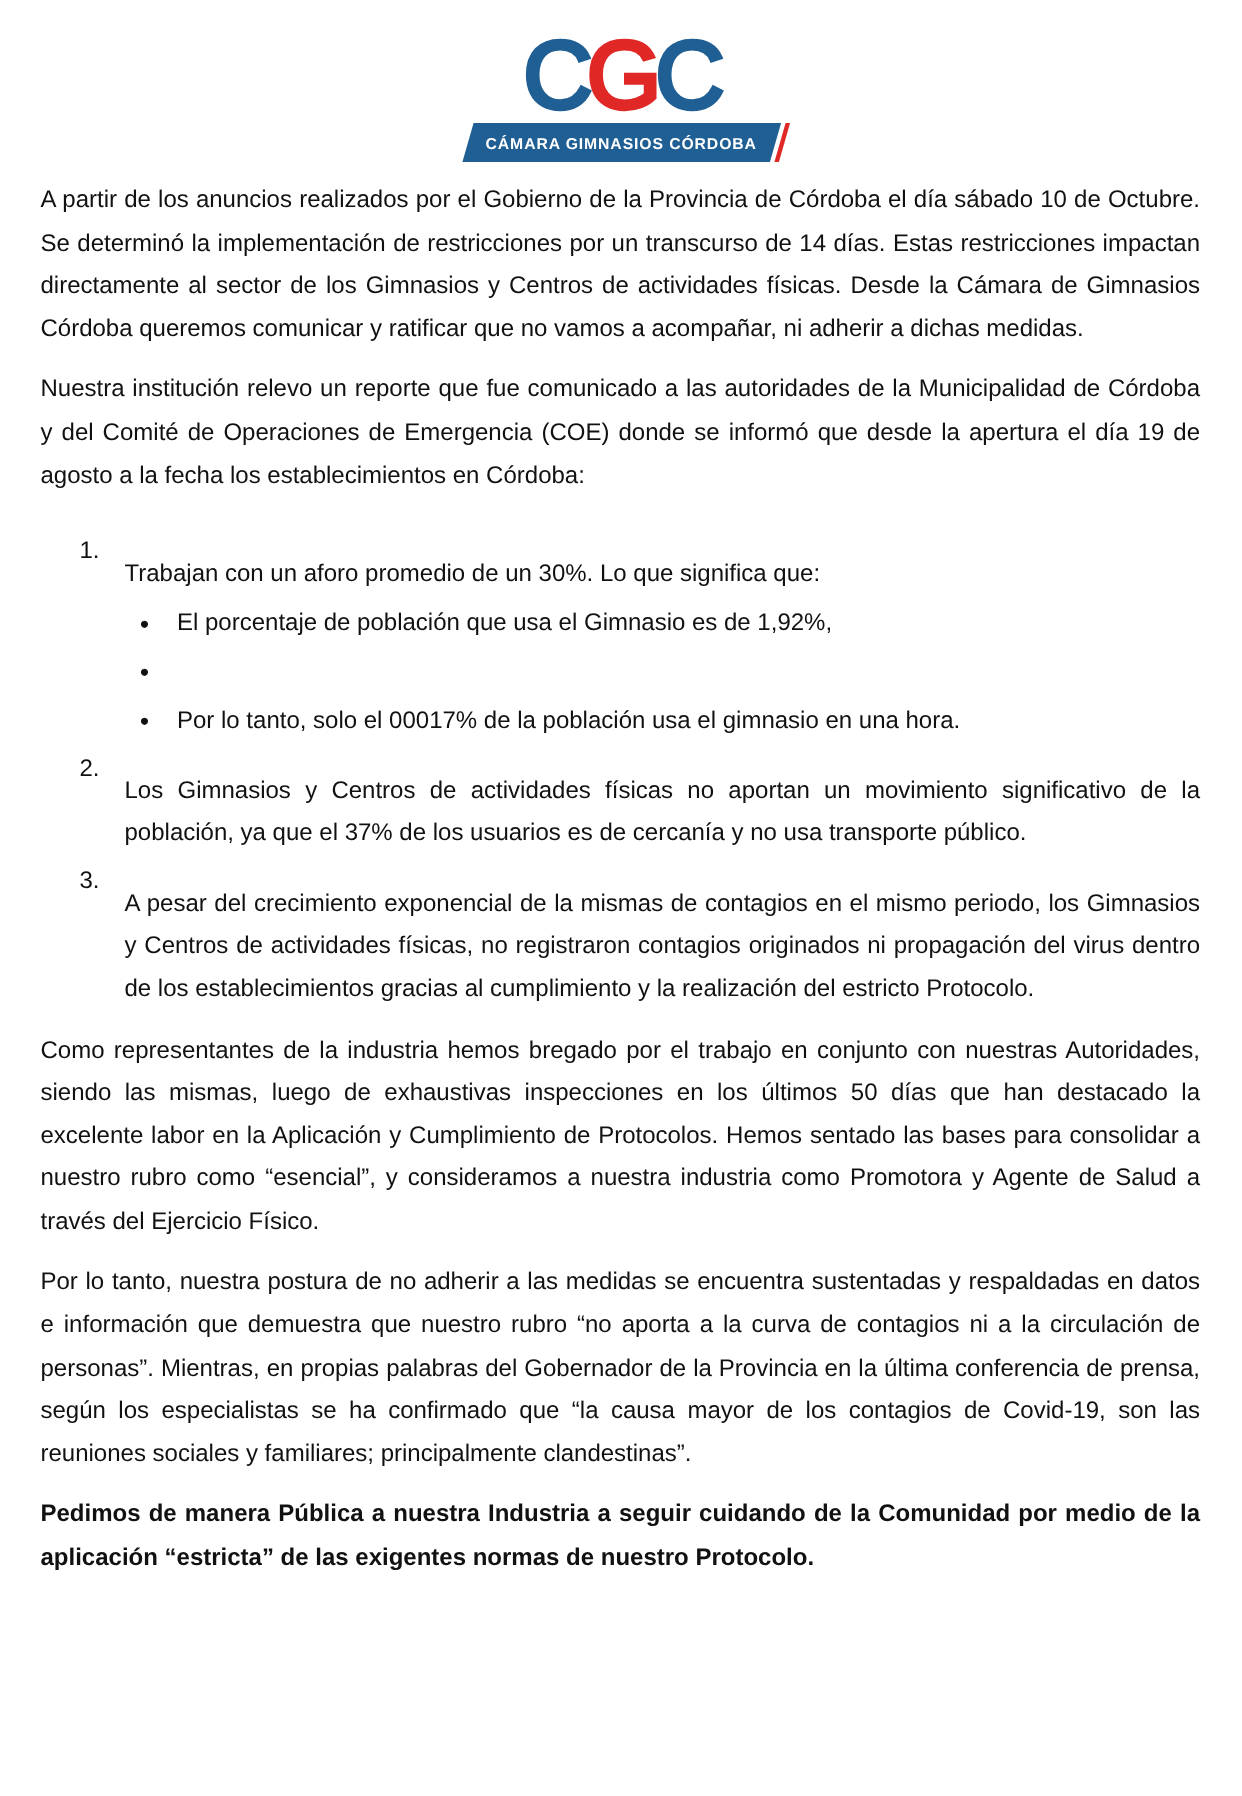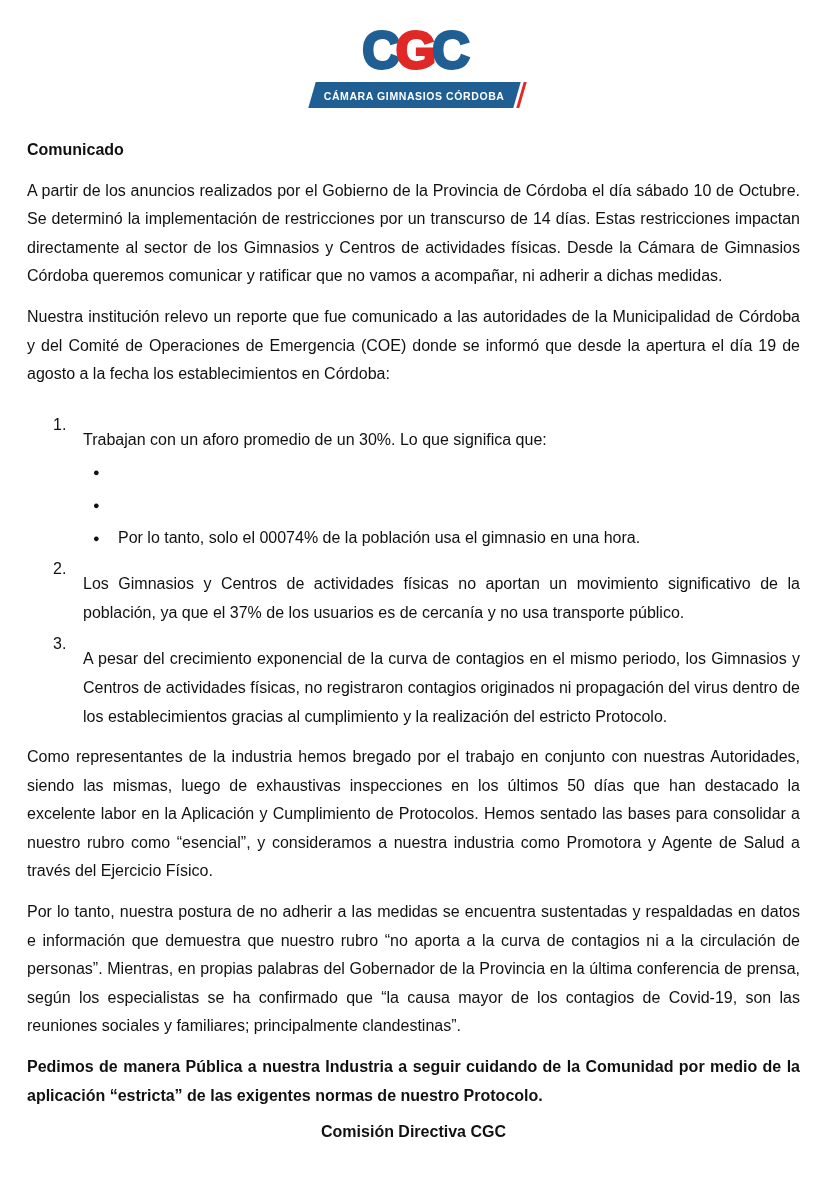--- a/index.html
+++ b/index.html
@@ -19,22 +19,22 @@
     width: 828px;
     height: 1197px;
     background: #ffffff;
   }
   
   .logo-wrap {
     padding-top: 20px;
     text-align: center;
   }
   .logo-letters {
-    font-size: 52px;
-    font-weight: bold;
+    font-size: 64px;
+    font-weight: normal;
     line-height: 60px;
     letter-spacing: -4px;
     display: inline-block;
   }
   .logo-letters .blue { color: #1f5f94; -webkit-text-stroke: 3px #1f5f94; }
   .logo-letters .red  { color: #e02826; -webkit-text-stroke: 3px #e02826; }
   .logo-banner-row {
     margin-top: 2px;
     text-align: center;
   }
@@ -115,60 +115,59 @@
     <div class="logo-banner-row">
       <div class="logo-banner">
         <span class="banner-text">CÁMARA GIMNASIOS CÓRDOBA</span>
         <span class="banner-accent"></span>
       </div>
     </div>
   </div>
 
   <div class="content">
 
-    <div class="doc-title">Comunicado</div>
 
     <div class="para">A partir de los anuncios realizados por el Gobierno de la Provincia de Córdoba el día sábado 10 de Octubre. Se determinó la implementación de restricciones por un transcurso de 14 días. Estas restricciones impactan directamente al sector de los Gimnasios y Centros de actividades físicas.  Desde la Cámara de Gimnasios Córdoba queremos comunicar y ratificar que no vamos a acompañar, ni adherir a dichas medidas.</div>
 
     <div class="para">Nuestra institución relevo un reporte que fue comunicado a las autoridades de la Municipalidad de Córdoba y del Comité de Operaciones de Emergencia (COE)  donde se informó que desde la  apertura el día 19 de agosto a la fecha los establecimientos en Córdoba:</div>
 
     <div class="num-list">
 
       <div class="num-item">
         <span class="marker">1.</span>
         <span class="item-text">Trabajan con un aforo promedio de un 30%. Lo que significa que:</span>
       </div>
       <div class="sub-list">
         <div class="sub-item">
           <span class="marker">●</span>
+          <span class="item-text">El porcentaje de población que usa el Gimnasio es de 1,92%,</span>
         </div>
         <div class="sub-item">
           <span class="marker">●</span>
         </div>
         <div class="sub-item">
           <span class="marker">●</span>
-          <span class="item-text">Por lo tanto, solo el 00074% de la población usa el gimnasio en una hora.</span>
+          <span class="item-text">Por lo tanto, solo el 00017% de la población usa el gimnasio en una hora.</span>
         </div>
       </div>
 
       <div class="num-item">
         <span class="marker">2.</span>
         <span class="item-text">Los Gimnasios y Centros de actividades físicas no aportan un movimiento significativo de la población, ya que el 37% de los usuarios es de cercanía y no usa transporte público.</span>
       </div>
 
       <div class="num-item">
         <span class="marker">3.</span>
-        <span class="item-text">A pesar del crecimiento exponencial de la curva de contagios en el mismo periodo, los Gimnasios y Centros de actividades físicas, no registraron contagios originados ni propagación del virus dentro de los establecimientos gracias al cumplimiento y la realización del estricto Protocolo.</span>
+        <span class="item-text">A pesar del crecimiento exponencial de la mismas de contagios en el mismo periodo, los Gimnasios y Centros de actividades físicas, no registraron contagios originados ni propagación del virus dentro de los establecimientos gracias al cumplimiento y la realización del estricto Protocolo.</span>
       </div>
 
     </div>
 
     <div class="para">Como representantes de la industria hemos bregado por el trabajo en conjunto con nuestras Autoridades, siendo las mismas, luego de exhaustivas inspecciones en los últimos 50 días que han destacado la excelente labor en la Aplicación y Cumplimiento de Protocolos. Hemos sentado las bases para consolidar a nuestro rubro como “esencial”, y consideramos a nuestra industria  como  Promotora y Agente de Salud a través del Ejercicio Físico.</div>
 
     <div class="para">Por lo tanto, nuestra postura de no adherir a las medidas se encuentra sustentadas y respaldadas en datos e información que demuestra que nuestro rubro “no aporta a la curva de contagios ni a la circulación de personas”. Mientras, en propias palabras del Gobernador de la Provincia en la última conferencia de prensa, según los especialistas se ha confirmado que “la causa mayor de los contagios de Covid-19, son las reuniones sociales y familiares; principalmente clandestinas”.</div>
 
     <div class="para bold">Pedimos de manera Pública a nuestra Industria a seguir cuidando de la Comunidad por medio de la aplicación “estricta” de  las exigentes normas de nuestro Protocolo.</div>
 
-    <div class="signature">Comisión Directiva CGC</div>
 
   </div>
 
 </div>
 
 </body></html>

